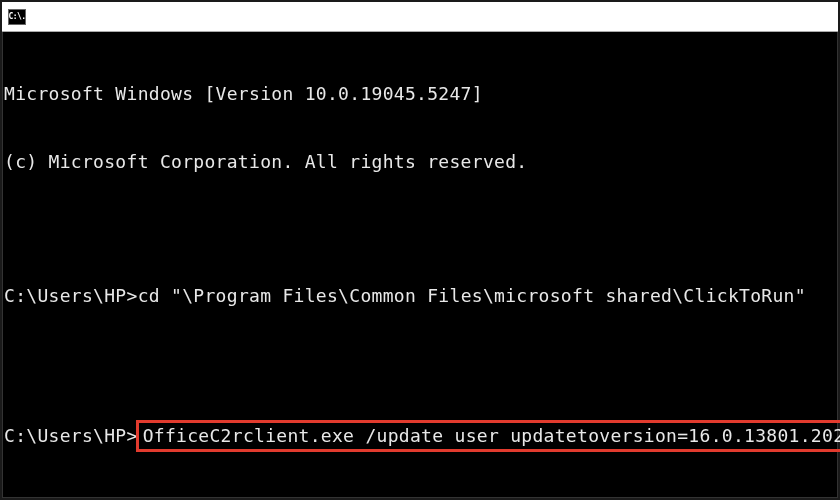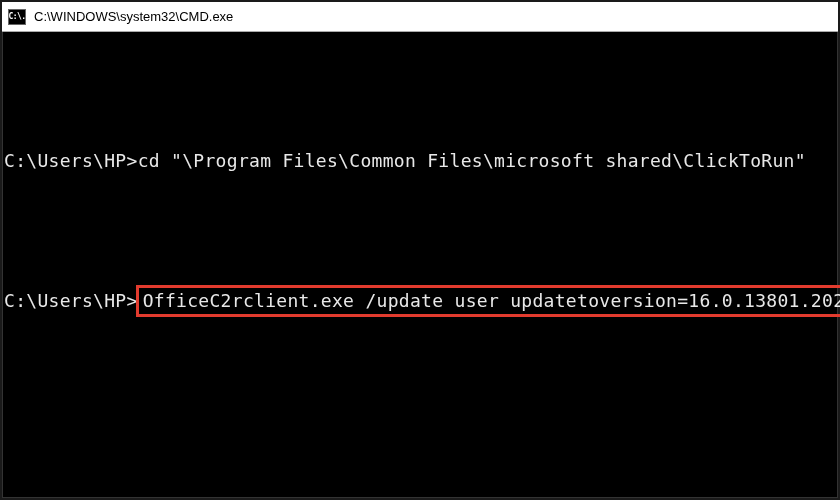--- a/index.html
+++ b/index.html
@@ -59,23 +59,24 @@
     margin-left: -2px;
   }
 </style>
 </head>
 <body>
 
 <div class="window">
 
   <div class="titlebar">
     <div class="icon">C:\.</div>
-    <div class="title">C:\WINDOWS\system32\CMD.exe</div>
   </div>
 
   <div class="terminal">
+    <div class="row">Microsoft Windows [Version 10.0.19045.5247]</div>
+    <div class="row">(c) Microsoft Corporation. All rights reserved.</div>
     <div class="blank"></div>
     <div class="row"><span>C:\Users\HP&gt;</span><span>cd "\Program Files\Common Files\microsoft shared\ClickToRun"</span></div>
     <div class="blank"></div>
     <div class="row"><span>C:\Users\HP&gt;</span><span class="highlight-box"><span>OfficeC2rclient.exe /update user updatetoversion=16.0.13801.20266</span></span></div>
   </div>
 
 </div>
 
 </body></html>

